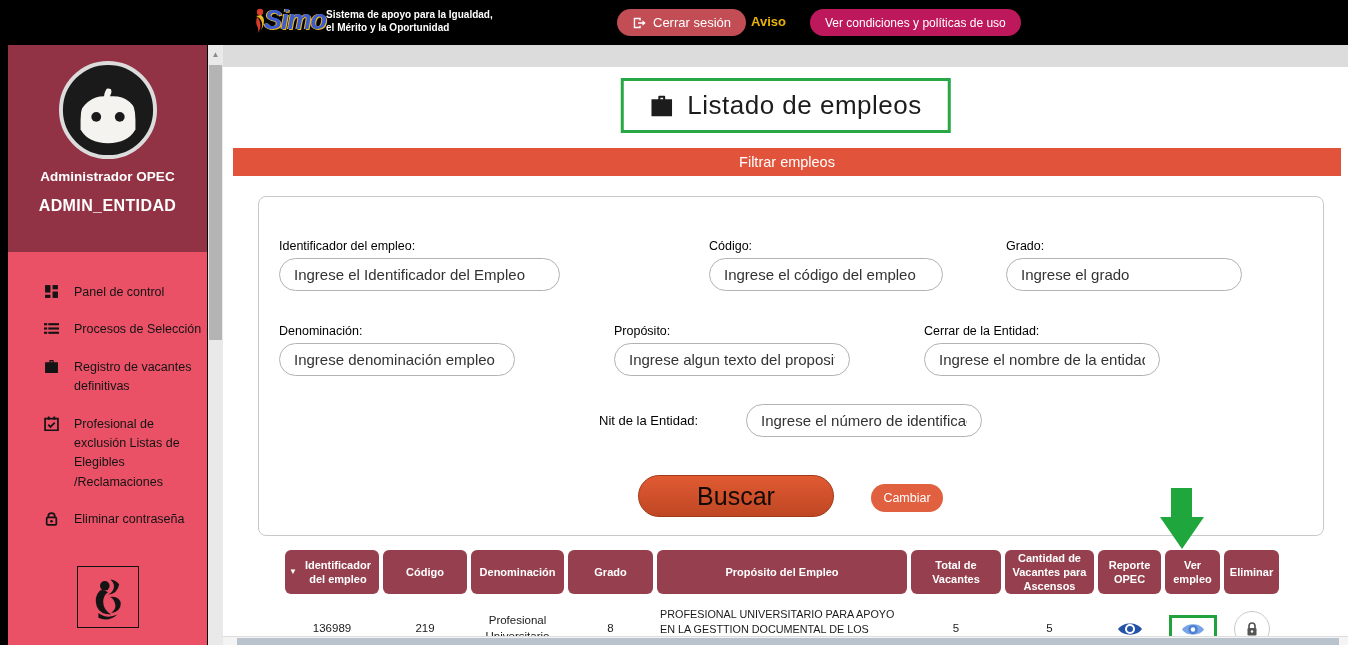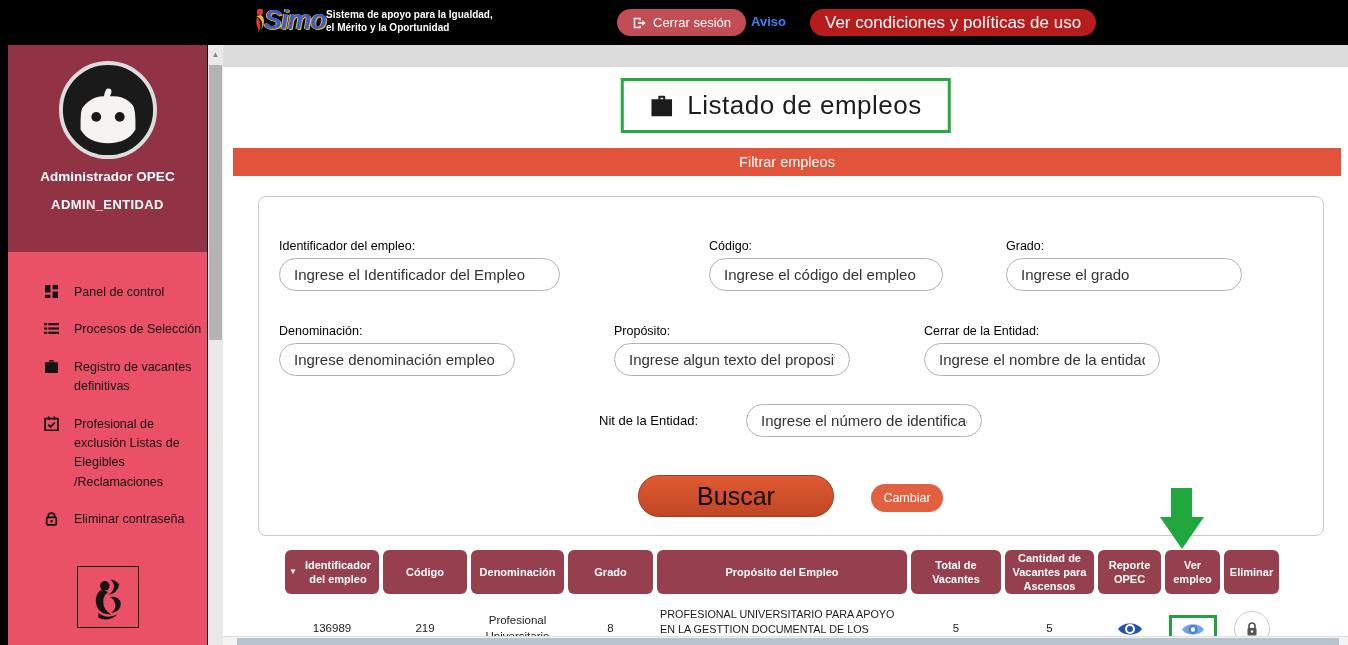--- a/index.html
+++ b/index.html
@@ -9,31 +9,31 @@
   
   .topbar { position:absolute; top:0; left:0; width:1348px; height:45px; background:#000; z-index:30; }
   .logo-wrap { position:absolute; left:253px; top:5px; display:flex; align-items:center; }
   .logo-text { font-size:27px; font-weight:bold; font-style:italic; color:#3b5bd0;
                text-shadow:1px 1px 0 #e8b82a, -1px 0 0 #e8b82a; letter-spacing:-1px; }
   .logo-person { width:14px; height:26px; margin-right:-3px; }
   .tagline { margin-left:0; color:#fff; font-size:10px; line-height:1.3; font-weight:bold; }
   .top-btn { position:absolute; height:27px; border-radius:14px; background:#c24d55; color:#fff;
              display:flex; align-items:center; gap:7px; font-size:13px; padding:0 15px; border:none; cursor:pointer; }
   .btn-logout { left:617px; top:9px; }
-  .btn-conditions { left:810px; top:9px; background:#b91c1c; font-size:17px; }
-  .aviso { position:absolute; left:751px; top:14px; color:#3b82f6; font-size:13px; font-weight:bold; cursor:pointer; }
+  .btn-conditions { left:810px; top:9px; background:#be185d; font-size:12px; }
+  .aviso { position:absolute; left:751px; top:14px; color:#eab308; font-size:13px; font-weight:bold; cursor:pointer; }
 
   
   .sidebar-area { position:absolute; left:0; top:45px; width:223px; height:600px; background:#000; }
   .sidebar { position:absolute; left:8px; top:0; width:199px; height:600px; background:#ea5066;
              display:flex; flex-direction:column; overflow:hidden; }
   .profile { background:#913344; height:207px; text-align:center; padding-top:16px; flex:none; }
   .avatar { width:98px; height:98px; margin:0 auto; display:block; }
   .user-name { color:#fff; font-size:13.5px; font-weight:bold; margin-top:10px; }
-  .user-role { color:#fff; font-size:13px; font-weight:bold; margin-top:13px; letter-spacing:.4px; }
+  .user-role { color:#fff; font-size:16px; font-weight:bold; margin-top:13px; letter-spacing:.4px; }
   .menu { padding-top:22px; }
   .menu-item { display:flex; align-items:flex-start; gap:15px; padding:9px 0 9px 36px; cursor:pointer; }
   .menu-item svg { flex:none; margin-top:1px; }
   .menu-label { font-size:12.5px; color:#141414; width:152px; line-height:1.55; }
   .cnsc { text-align:center; margin-top:28px; }
   .cnsc-box { width:62px; height:62px; border:1.5px solid #111; margin:0 auto; display:flex; align-items:center; justify-content:center; }
 
   
   .v-scroll { position:absolute; left:208px; top:0; width:15px; height:600px; background:#e9e9e9; }
   .v-scroll .arrow { position:absolute; top:0; left:0; width:15px; height:18px; color:#8a8a8a; font-size:8px;

